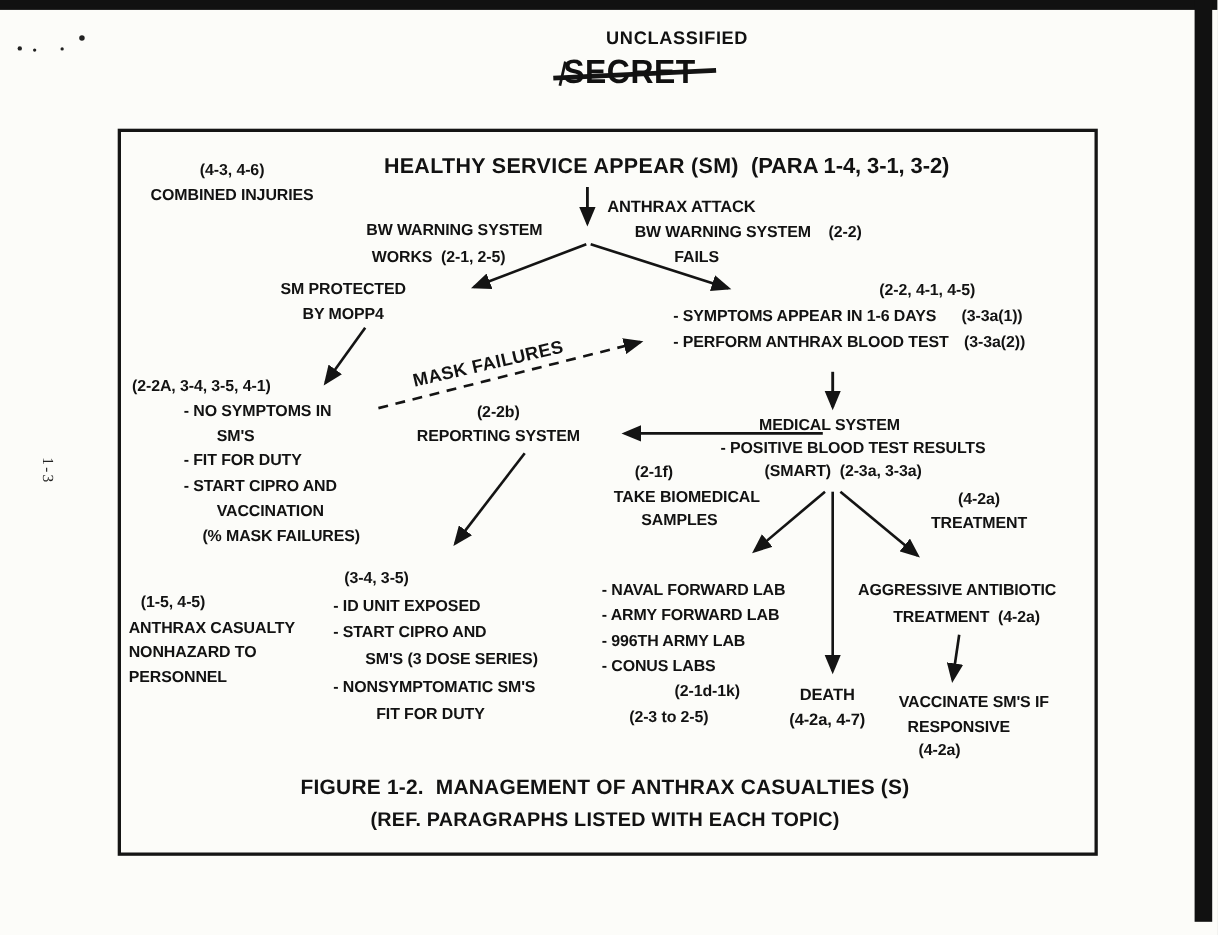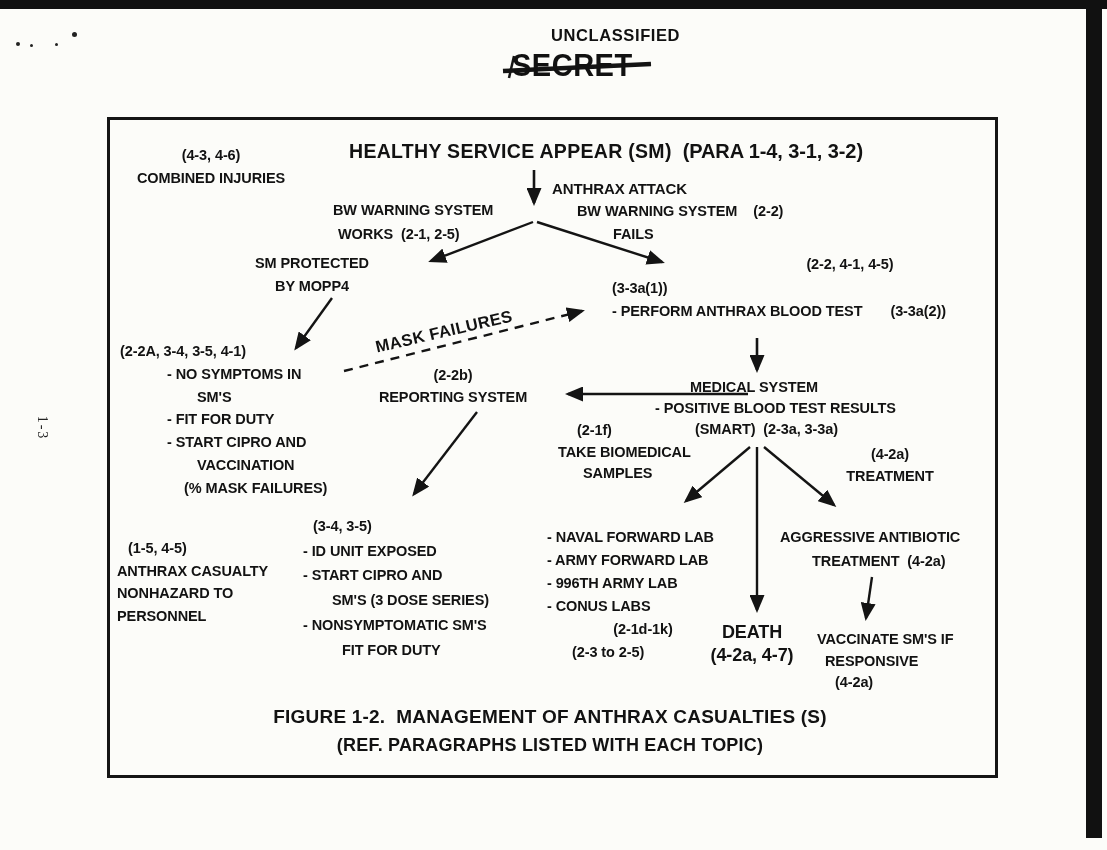--- a/index.html
+++ b/index.html
@@ -114,23 +114,24 @@
   </div>
 
   <div class="blk ctr" style="left:246px; top:252px; width:132px; line-height:23px;">
     <div class="ln">SM PROTECTED</div>
     <div class="ln">BY MOPP4</div>
   </div>
 
   <div class="blk" style="left:612px; top:253px; line-height:23.5px;text-align:center;">
     <div class="ln" style="margin-left:142px;">(2-2, 4-1, 4-5)</div>
     <div class="flexrow" style="gap:23px;">
+      <span class="ln">- SYMPTOMS APPEAR IN 1-6 DAYS</span>
       <span class="ln">(3-3a(1))</span>
     </div>
-    <div class="flexrow" style="gap:28px;">
+    <div class="flexrow" style="gap:14px;">
       <span class="ln">- PERFORM ANTHRAX BLOOD TEST</span>
       <span class="ln">(3-3a(2))</span>
     </div>
   </div>
 
   <div class="blk" id="mask-failures">
     <span class="ln">MASK FAILURES</span>
   </div>
 
   <div class="blk" style="left:120px; top:340px; line-height:22.8px;">
@@ -183,21 +184,21 @@
 
   <div class="blk" style="left:547px; top:526px; line-height:23px;">
     <div class="ln">- NAVAL FORWARD LAB</div>
     <div class="ln">- ARMY FORWARD LAB</div>
     <div class="ln">- 996TH ARMY LAB</div>
     <div class="ln">- CONUS LABS</div>
     <div class="ln" style="margin-left:25px;text-align:center;">(2-1d-1k)</div>
     <div class="ln" style="margin-left:25px;">(2-3 to 2-5)</div>
   </div>
 
-  <div class="blk ctr" style="left:706px; top:621px; width:92px; line-height:22.5px; font-size:18px;">
+  <div class="blk ctr" style="left:706px; top:621px; width:92px; line-height:22.5px; font-size:15px;">
     <div class="ln">DEATH</div>
     <div class="ln">(4-2a, 4-7)</div>
   </div>
 
   <div class="blk" style="left:780px; top:526px; line-height:23.5px;">
     <div class="ln">AGGRESSIVE ANTIBIOTIC</div>
     <div class="ln" style="margin-left:32px;">TREATMENT  (4-2a)</div>
   </div>
 
   <div class="blk" style="left:817px; top:629px; line-height:21.7px;">

